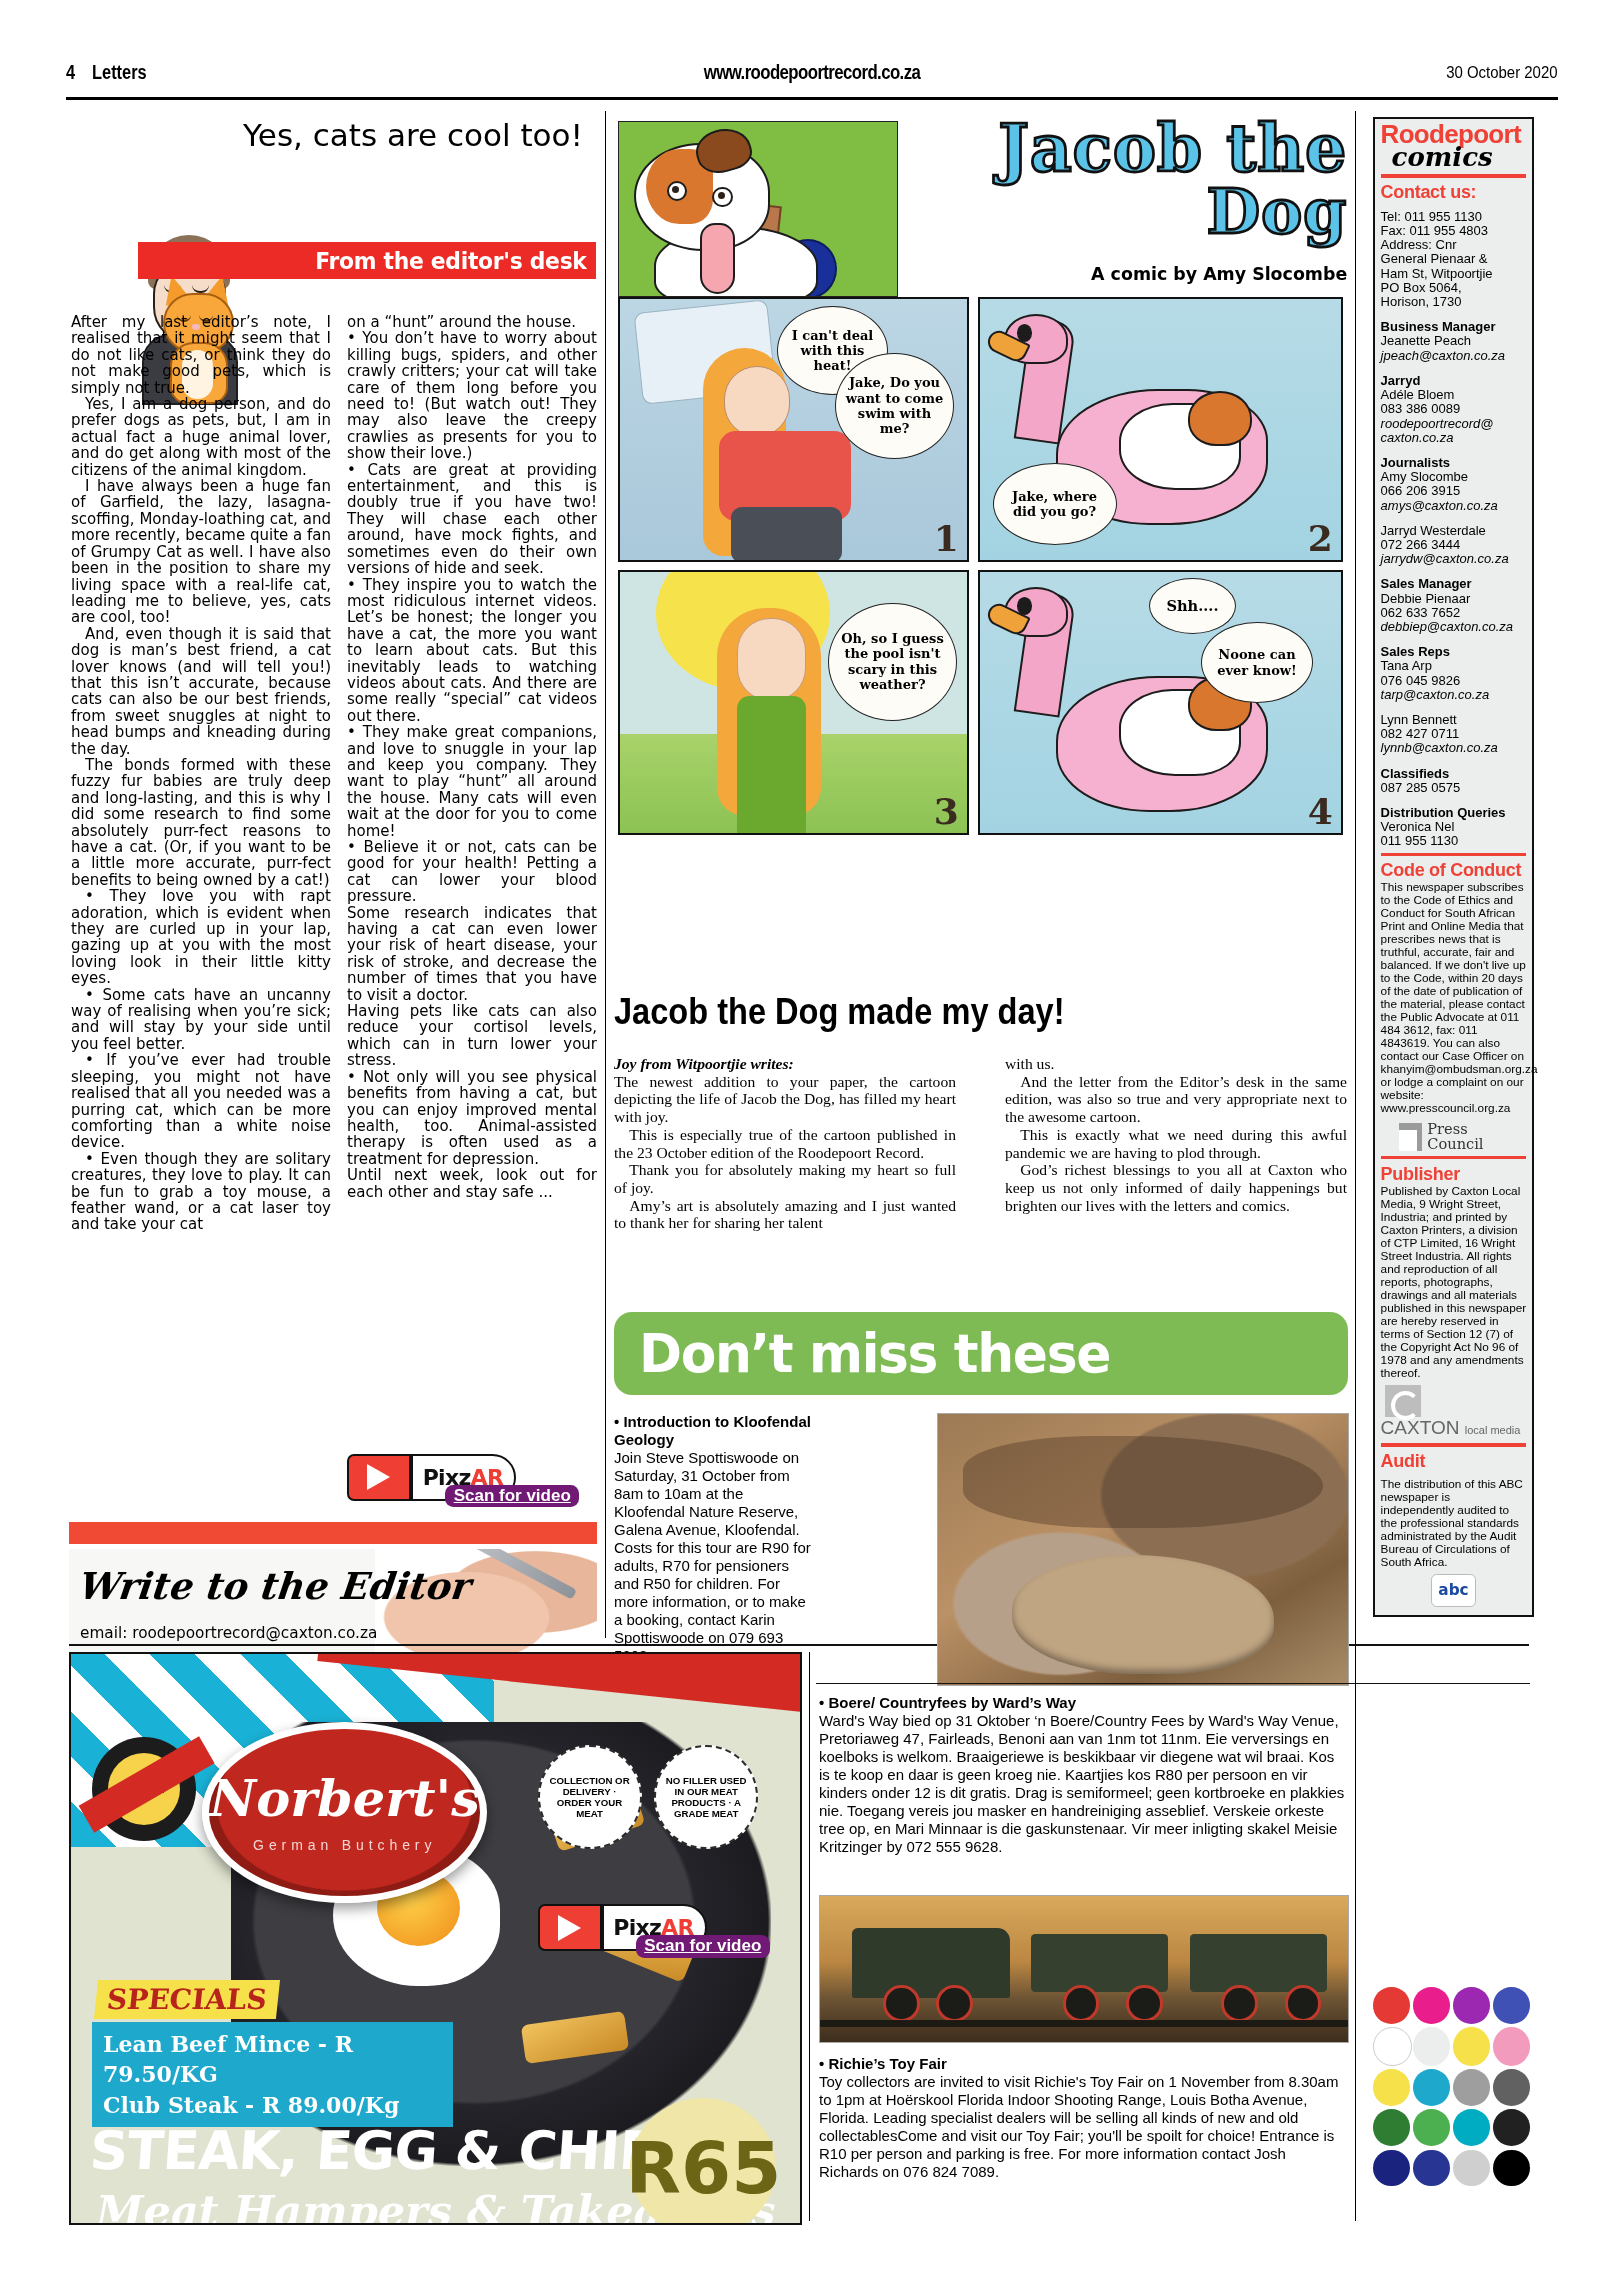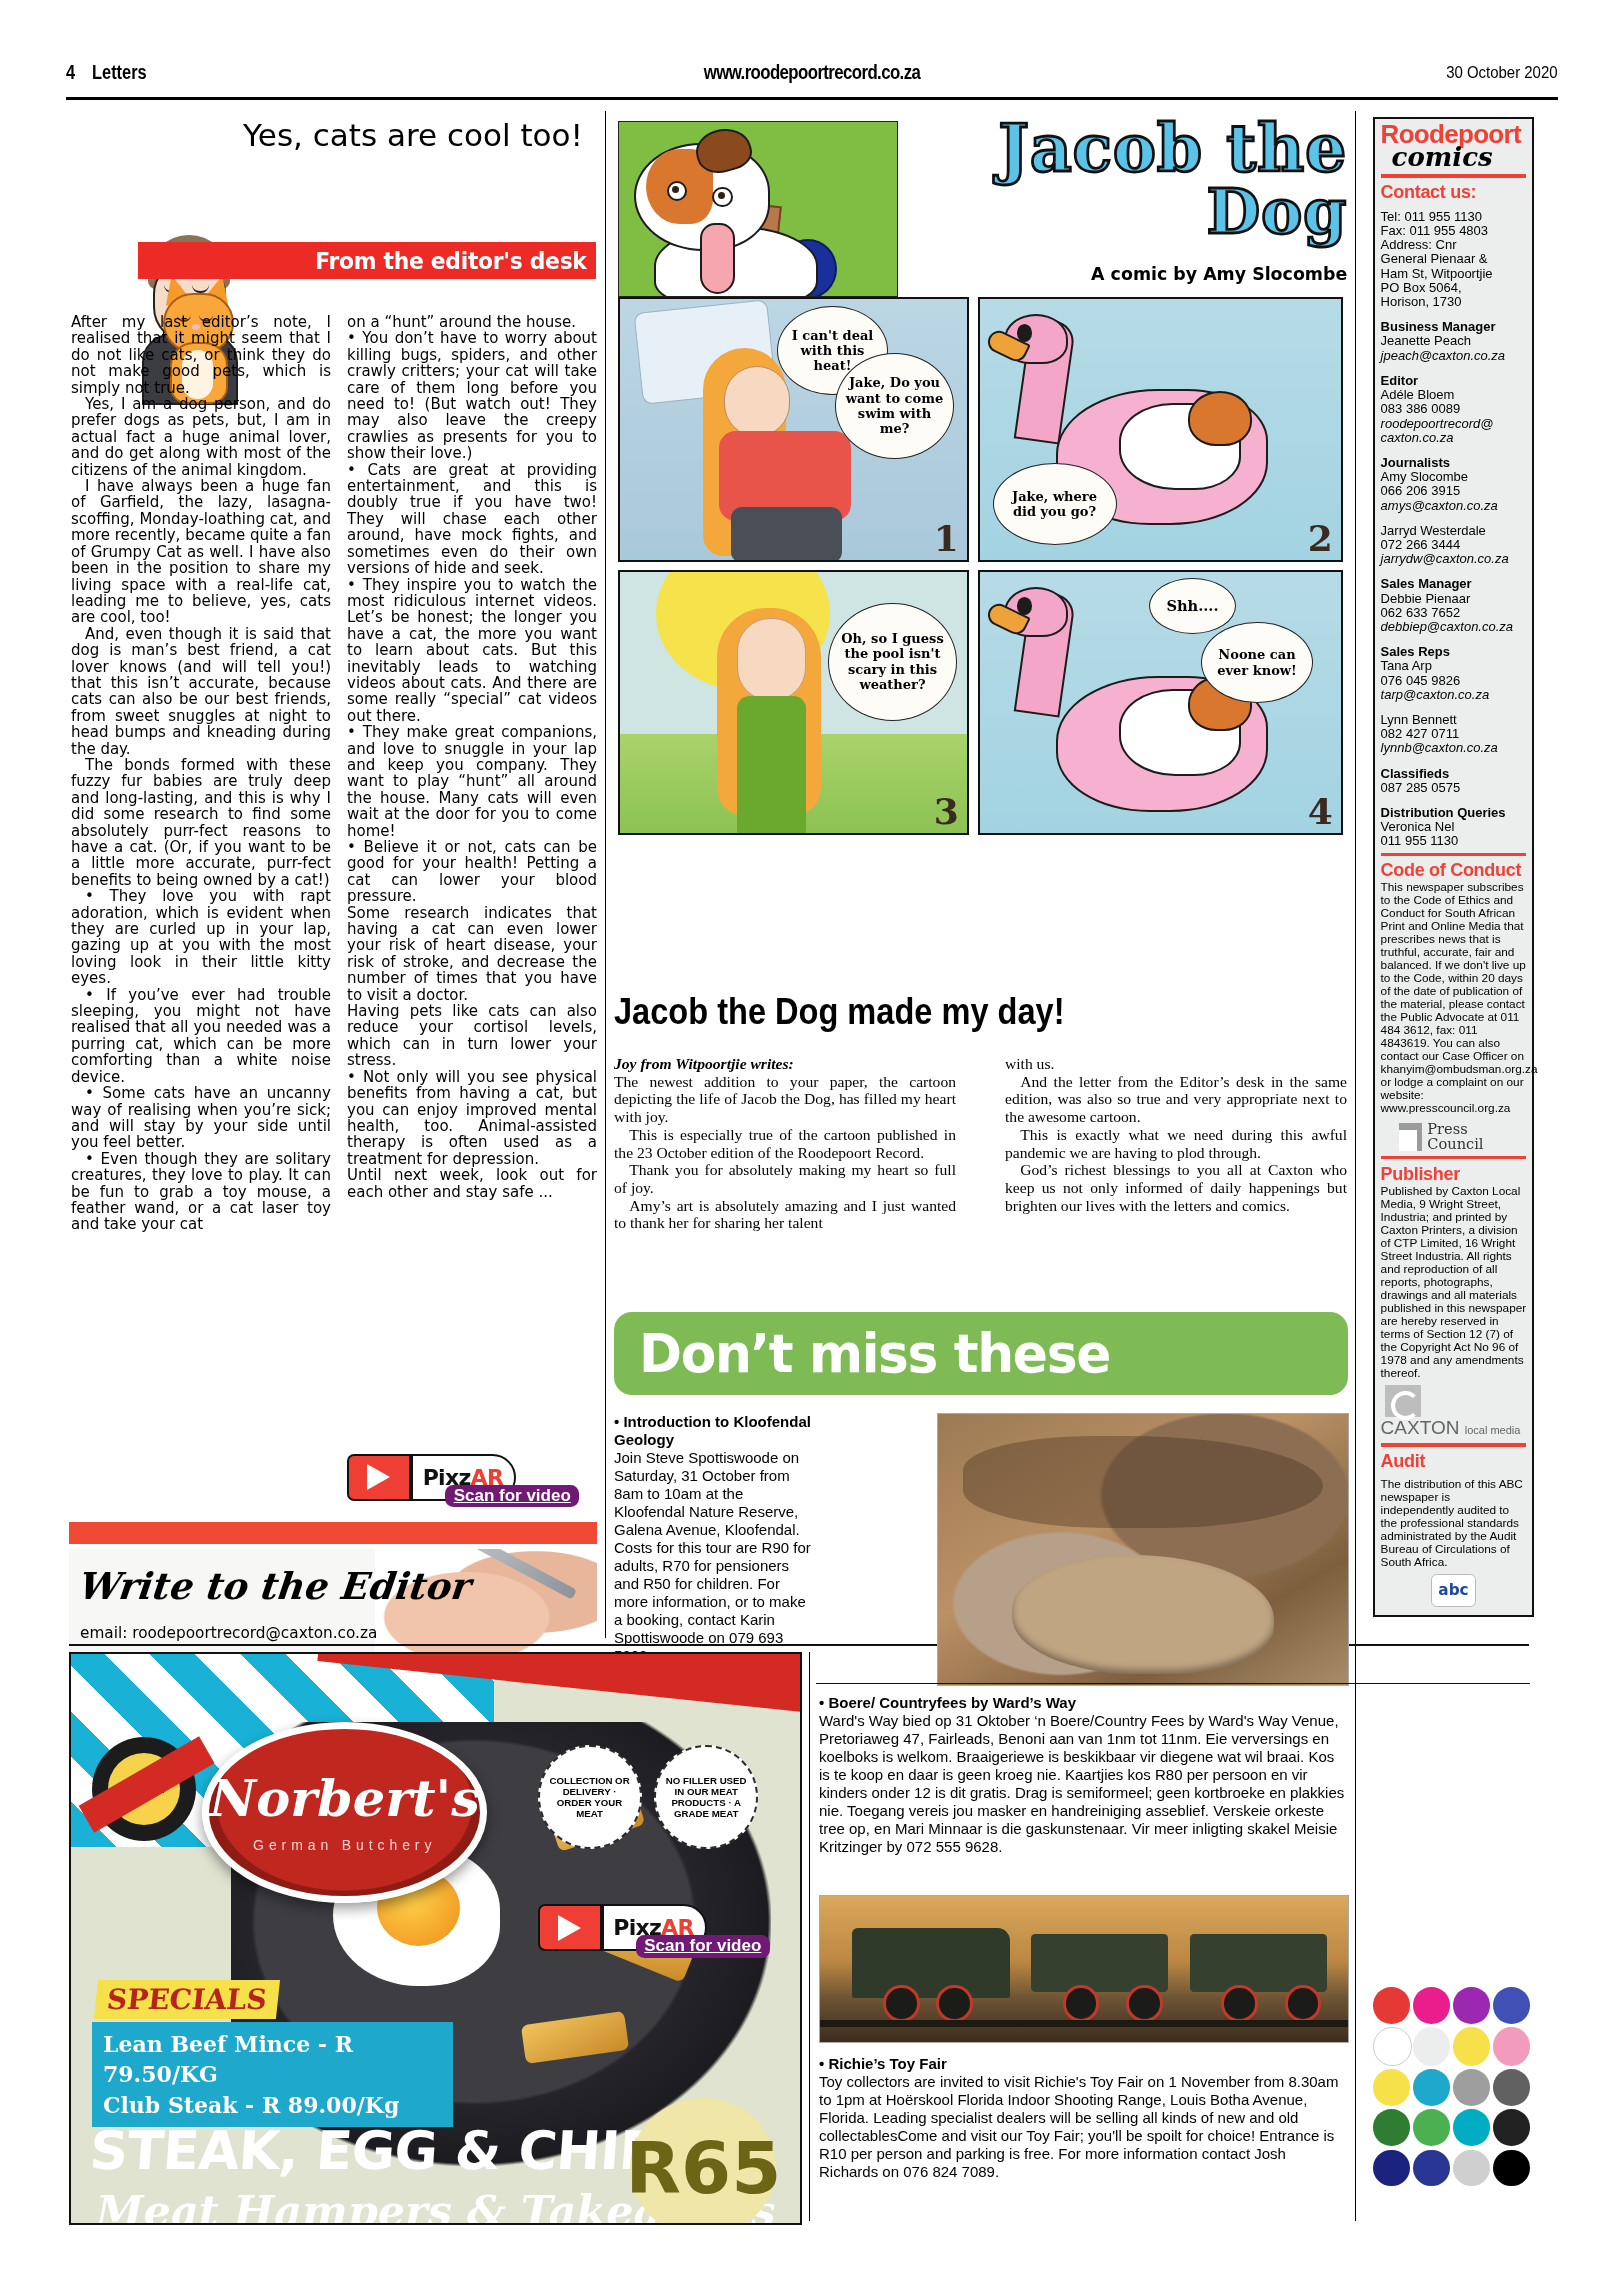--- a/index.html
+++ b/index.html
@@ -208,22 +208,22 @@
     </div>
   </div>
 
   <div class="bodycol" id="edcol1" style="left:71px;top:314px;width:260px;height:1152px;">
       <p>After my last editor’s note, I realised that it might seem that I do not like cats, or think they do not make good pets, which is simply not true.</p>
       <p class="ind">Yes, I am a dog person, and do prefer dogs as pets, but, I am in actual fact a huge animal lover, and do get along with most of the citizens of the animal kingdom.</p>
       <p class="ind">I have always been a huge fan of Garfield, the lazy, lasagna-scoffing, Monday-loathing cat, and more recently, became quite a fan of Grumpy Cat as well. I have also been in the position to share my living space with a real-life cat, leading me to believe, yes, cats are cool, too!</p>
       <p class="ind">And, even though it is said that dog is man’s best friend, a cat lover knows (and will tell you!) that this isn’t accurate, because cats can also be our best friends, from sweet snuggles at night to head bumps and kneading during the day.</p>
       <p class="ind">The bonds formed with these fuzzy fur babies are truly deep and long-lasting, and this is why I did some research to find some absolutely purr-fect reasons to have a cat. (Or, if you want to be a little more accurate, purr-fect benefits to being owned by a cat!)</p>
       <p class="ind">• They love you with rapt adoration, which is evident when they are curled up in your lap, gazing up at you with the most loving look in their little kitty eyes.</p>
+      <p class="ind">• Some cats have an uncanny way of realising when you’re sick; and will stay by your side until you feel better.</p>
       <p class="ind">• If you’ve ever had trouble sleeping, you might not have realised that all you needed was a purring cat, which can be more comforting than a white noise device.</p>
-      <p class="ind">• Some cats have an uncanny way of realising when you’re sick; and will stay by your side until you feel better.</p>
       <p class="ind">• Even though they are solitary creatures, they love to play. It can be fun to grab a toy mouse, a feather wand, or a cat laser toy and take your cat</p>
     </div>
 
   <div class="bodycol" id="edcol2" style="left:347px;top:314px;width:250px;height:1152px;">
       <p>on a “hunt” around the house.</p>
       <p>• You don’t have to worry about killing bugs, spiders, and other crawly critters; your cat will take care of them long before you need to! (But watch out! They may also leave the creepy crawlies as presents for you to show their love.)</p>
       <p>• Cats are great at providing entertainment, and this is doubly true if you have two! They will chase each other around, have mock fights, and sometimes even do their own versions of hide and seek.</p>
       <p>• They inspire you to watch the most ridiculous internet videos. Let’s be honest; the longer you have a cat, the more you want to learn about cats. But this inevitably leads to watching videos about cats. And there are some really “special” cat videos out there.</p>
       <p>• They make great companions, and love to snuggle in your lap and keep you company. They want to play “hunt” all around the house. Many cats will even wait at the door for you to come home!</p>
       <p>• Believe it or not, cats can be good for your health! Petting a cat can lower your blood pressure.</p>
@@ -399,21 +399,21 @@
           <div>PO Box 5064,</div>
           <div>Horison, 1730</div>
         </div>
       <div class="sb" id="staffblock">
           <div style="margin-top: 11px;">
             <div><b>Business Manager</b></div>
             <div>Jeanette Peach</div>
             <div><i>jpeach@caxton.co.za</i></div>
           </div>
           <div style="margin-top: 11px;">
-            <div><b>Editor</b></div>
+            <div><b>Jarryd</b></div>
             <div>Adéle Bloem</div>
             <div>083 386 0089</div>
             <div><i>roodepoortrecord@ caxton.co.za</i></div>
           </div>
           <div style="margin-top: 11px;">
             <div><b>Journalists</b></div>
             <div>Amy Slocombe</div>
             <div>066 206 3915</div>
             <div><i>amys@caxton.co.za</i></div>
           </div>

